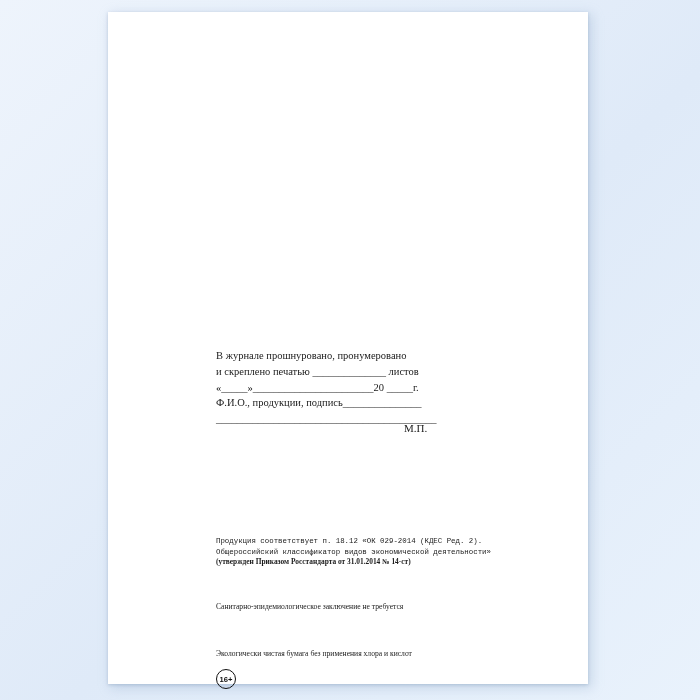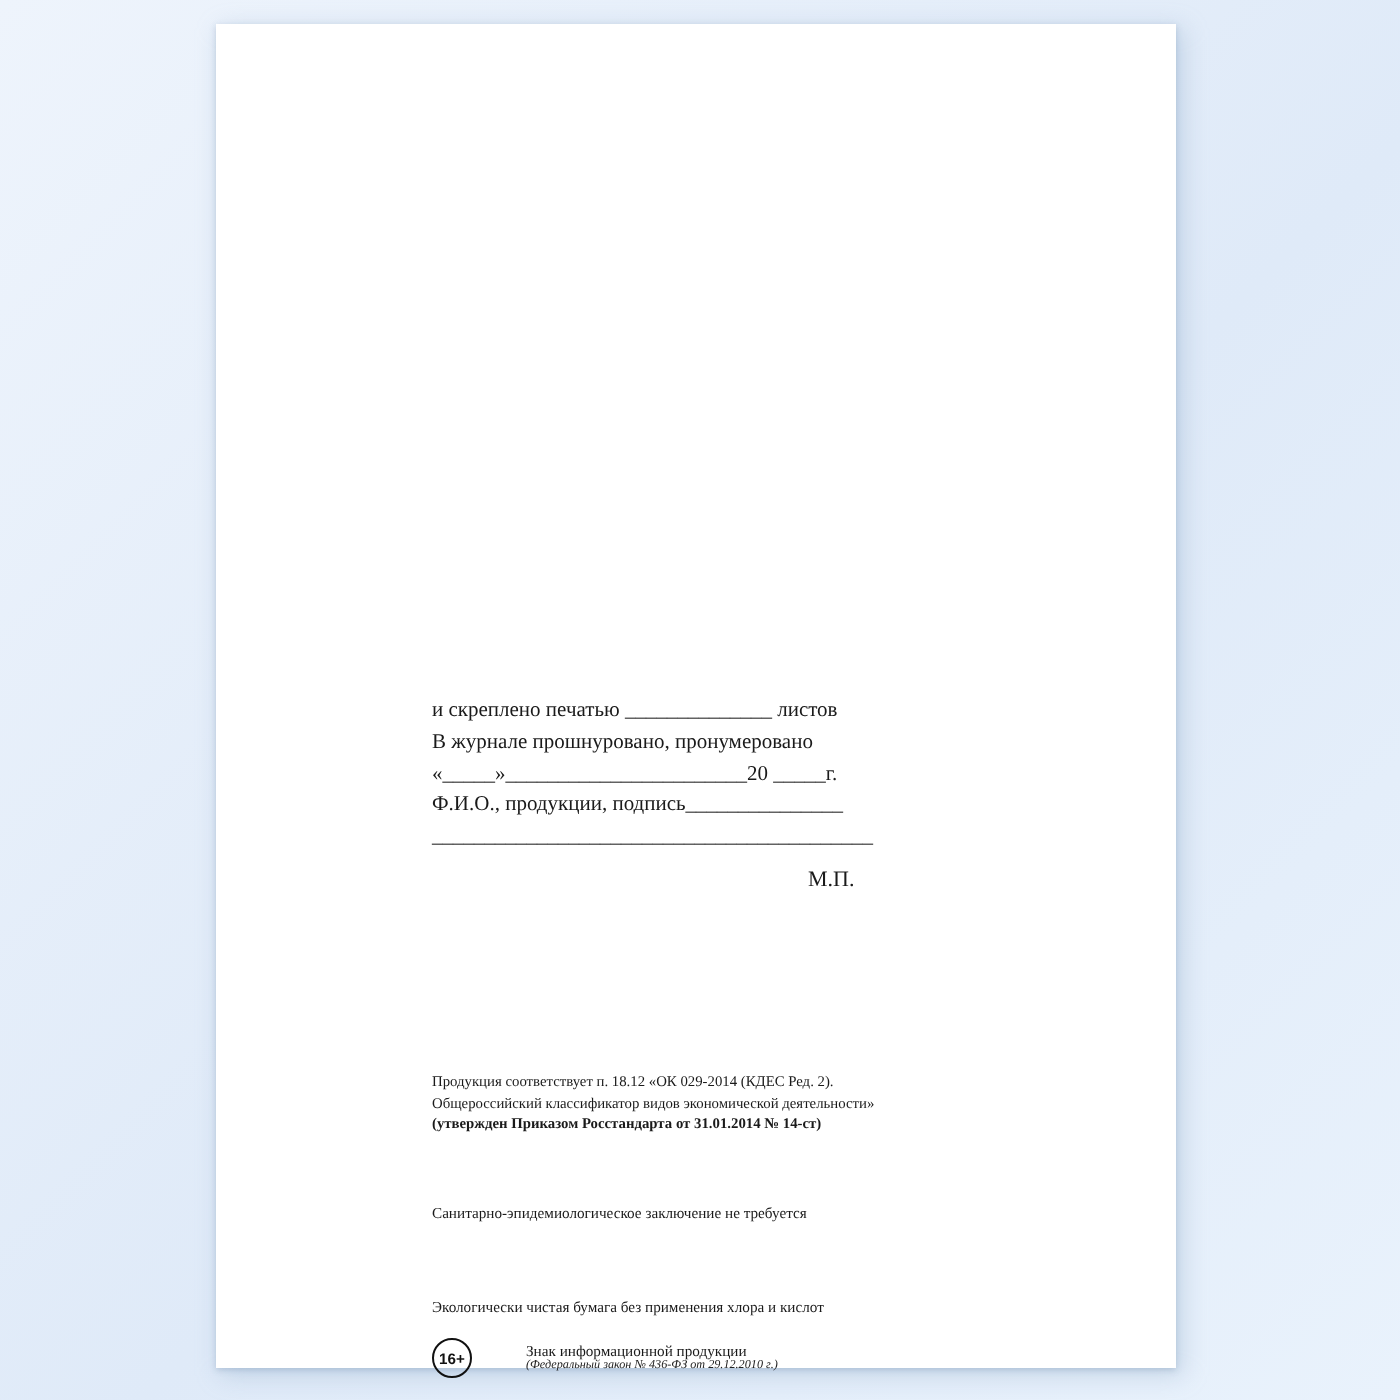--- a/index.html
+++ b/index.html
@@ -48,38 +48,39 @@
     font-size: 10.5px;
     line-height: 1.5;
     color: #1a1a1a;
   }
   .cert-block .line {
     white-space: nowrap;
   }
   .mp {
     position: absolute;
     left: 296px;
-    top: 422px;
+    top: 410px;
     font-size: 11px;
     color: #1a1a1a;
   }
   
   .legal {
     position: absolute;
     left: 108px;
     top: 524px;
     width: 330px;
     color: #1a1a1a;
   }
   .legal .para {
     margin-bottom: 9px;
   }
   .legal .l1 {
     font-size: 7.4px;
     line-height: 1.45;
+    font-family: Liberation Mono, monospace;
   }
   .legal .ital {
     font-weight: bold;
     font-size: 7.4px;
   }
   .legal .l2 {
     font-size: 7.6px;
     line-height: 1.5;
     margin-top: 35px;
   }
@@ -119,22 +120,22 @@
 </head>
 <body>
 
 <div id="stage">
 
   <div class="page-shadow"></div>
 
   <div class="page">
 
     <div class="cert-block">
+      <div class="line">В журнале прошнуровано, пронумеровано</div>
       <div class="line">и скреплено печатью ______________ листов</div>
-      <div class="line">В журнале прошнуровано, пронумеровано</div>
       <div class="line">«_____»_______________________20 _____г.</div>
       <div class="line">Ф.И.О., продукции, подпись_______________</div>
       <div class="line">__________________________________________</div>
     </div>
 
     <div class="mp">М.П.</div>
 
     <div class="legal">
       <div class="para">
         <div class="l1">Продукция соответствует п. 18.12 «ОК 029-2014 (КДЕС Ред. 2).</div>
@@ -142,21 +143,17 @@
         <div class="ital">(утвержден Приказом Росстандарта от 31.01.2014 № 14-ст)</div>
       </div>
 
       <div class="para l2">Санитарно-эпидемиологическое заключение не требуется</div>
 
 
       <div class="para l2">Экологически чистая бумага без применения хлора и кислот</div>
 
       <div class="mark-row">
         <div class="age-badge">16+</div>
-        <div class="mark-text">
-          <div class="mt1">Знак информационной продукции</div>
-          <div class="mt2">(Федеральный закон № 436-ФЗ от 29.12.2010 г.)</div>
-        </div>
       </div>
     </div>
 
   </div>
 </div>
 
 </body></html>

